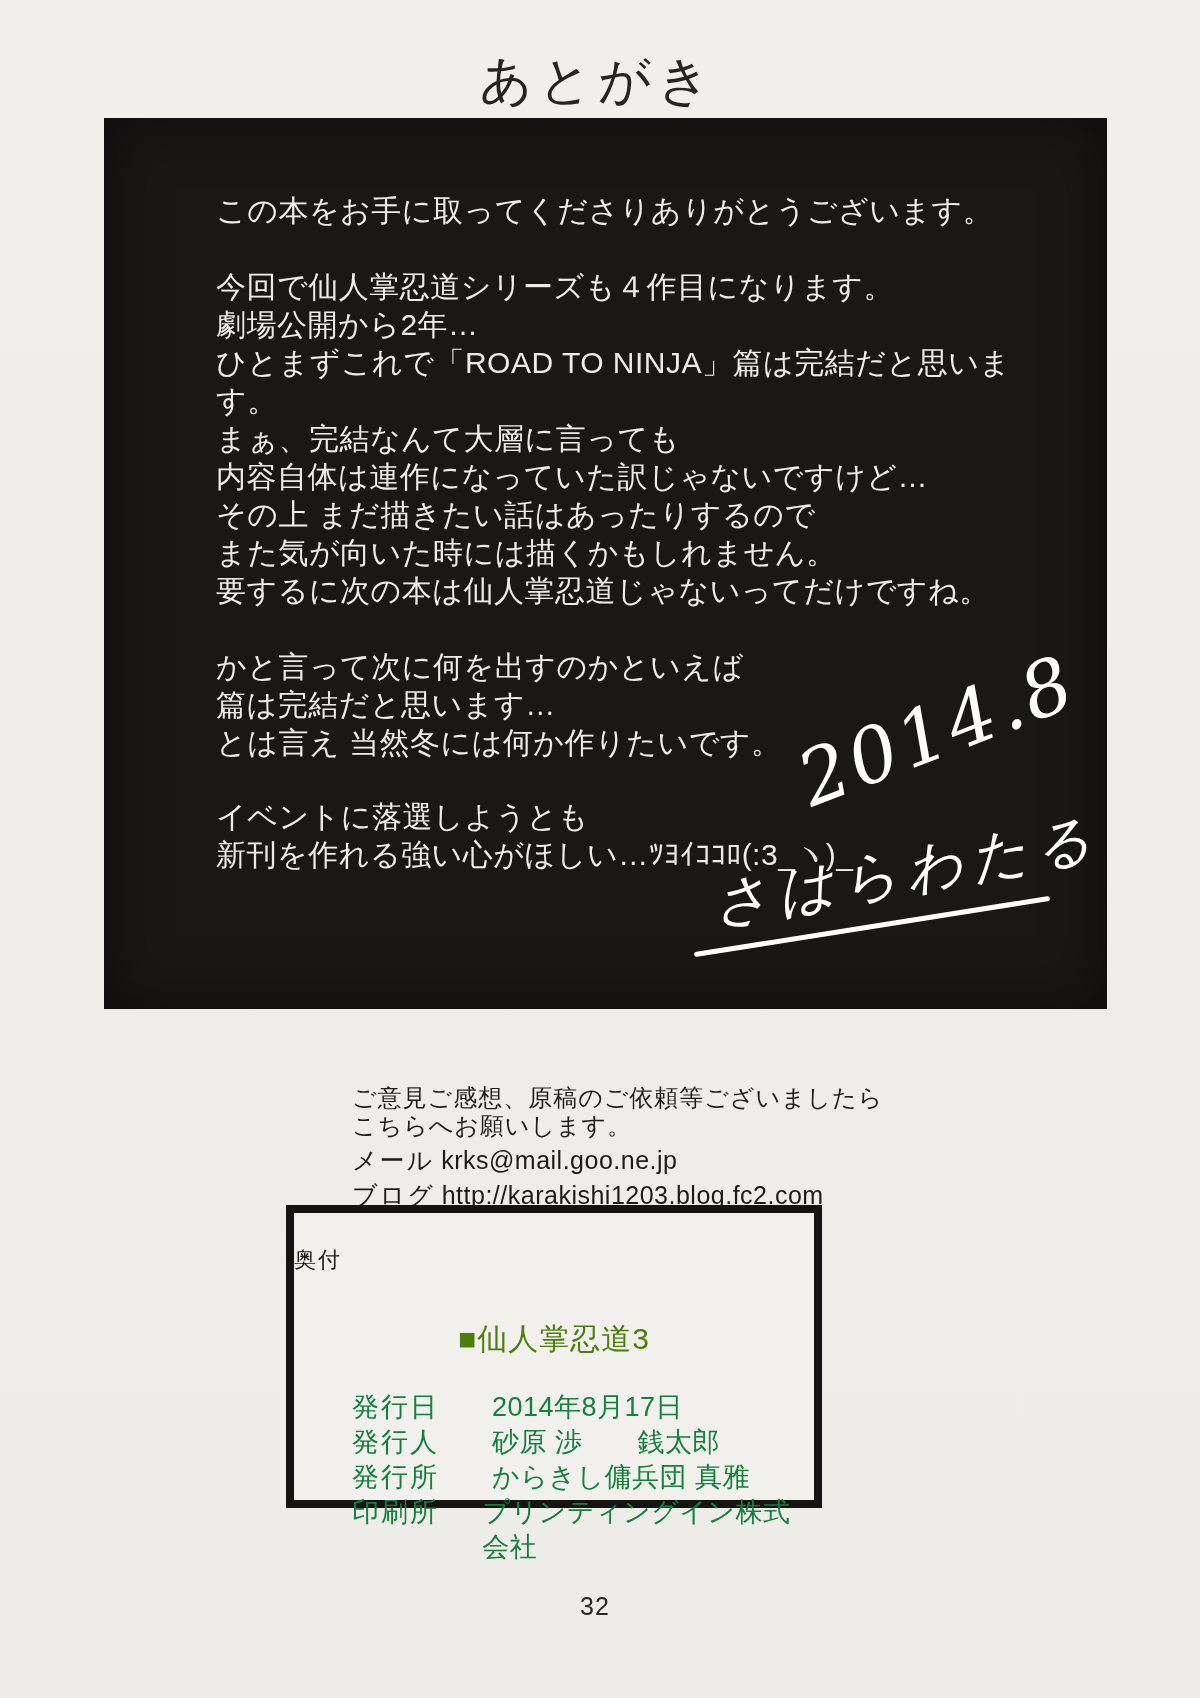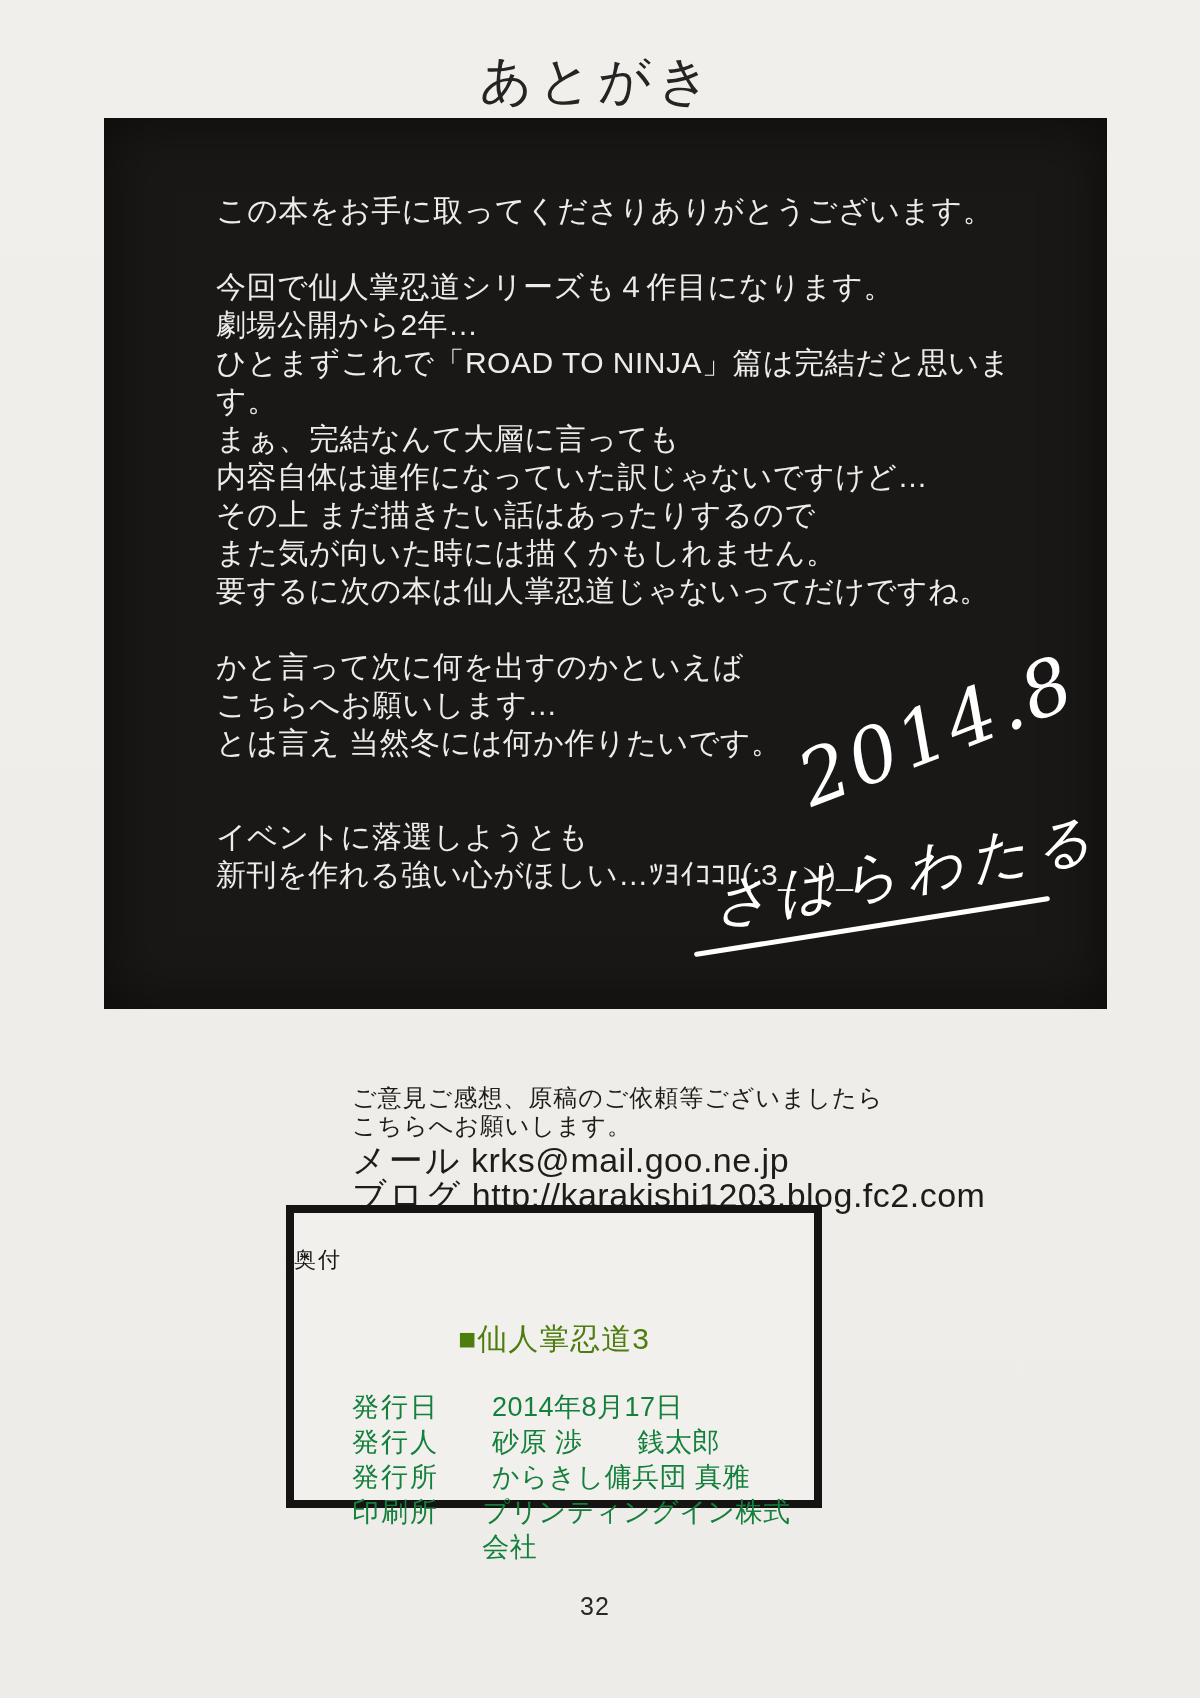--- a/index.html
+++ b/index.html
@@ -33,21 +33,21 @@
     color: #edecea;
   }
   .afterword-text {
     position: absolute;
     left: 112px; top: 74px; right: 40px;
     font-size: 30px;
     line-height: 38px;
     letter-spacing: 0.5px;
   }
   .afterword-text p { margin: 0 0 38px 0; }
-  .afterword-text p.gap-lg { margin-bottom: 56px; }
+  .afterword-text p.gap-lg { margin-bottom: 36px; }
   .afterword-text .line { display: block; }
   .sig-date {
     position: absolute;
     left: 688px; top: 568px;
     font-family: "DejaVu Serif", serif;
     font-style: italic;
     font-size: 76px;
     color: #ffffff;
     transform: rotate(-21deg);
     letter-spacing: 4px;
@@ -80,21 +80,21 @@
   .contact-note {
     margin: 0;
     font-family: "Liberation Serif", serif;
     font-size: 24px;
     line-height: 28px;
     letter-spacing: 1px;
   }
   .contact-note .line { display: block; }
   .contact-row {
     margin-top: 6px;
-    font-size: 34px;
+    font-size: 25px;
     line-height: 29px;
   }
   .contact-label {
     font-family: "Liberation Serif", serif;
     letter-spacing: 2px;
   }
   .contact-value { letter-spacing: 0.5px; }
   .colophon-box {
     position: absolute;
     left: 286px; top: 1205px;
@@ -154,21 +154,21 @@
         <span class="line">劇場公開から2年…</span>
         <span class="line">ひとまずこれで「ROAD TO NINJA」篇は完結だと思います。</span>
         <span class="line">まぁ、完結なんて大層に言っても</span>
         <span class="line">内容自体は連作になっていた訳じゃないですけど…</span>
         <span class="line">その上 まだ描きたい話はあったりするので</span>
         <span class="line">また気が向いた時には描くかもしれません。</span>
         <span class="line">要するに次の本は仙人掌忍道じゃないってだけですね。</span>
       </p>
       <p class="gap-lg">
         <span class="line">かと言って次に何を出すのかといえば</span>
-        <span class="line">こちらへお願いします…</span>
+        <span class="line">篇は完結だと思います…</span>
         <span class="line">とは言え 当然冬には何か作りたいです。</span>
       </p>
       <p>
         <span class="line">イベントに落選しようとも</span>
         <span class="line">新刊を作れる強い心がほしい…ﾂﾖｲｺｺﾛ(:3_ヽ)_</span>
       </p>
     </div>
 
     <div class="sig-date">2014.8</div>
     <div class="sig-name">さはらわたる</div>

